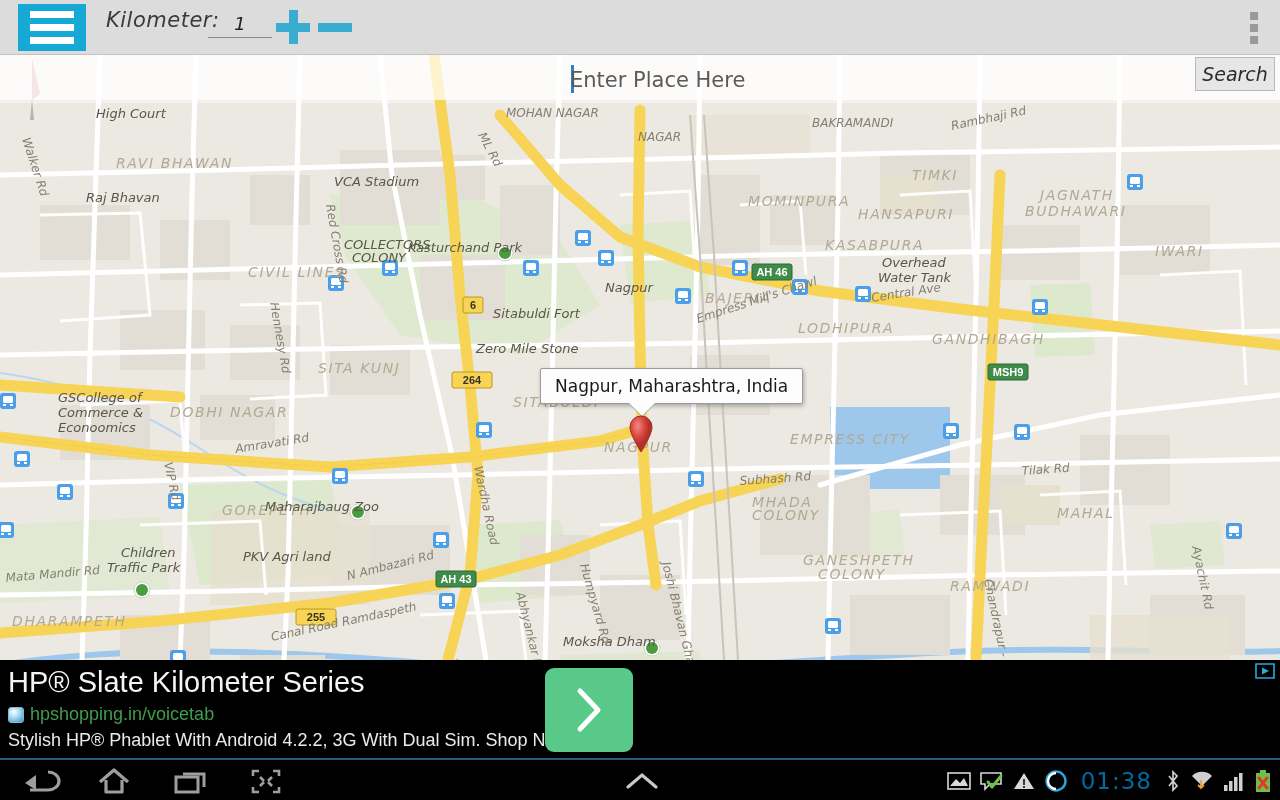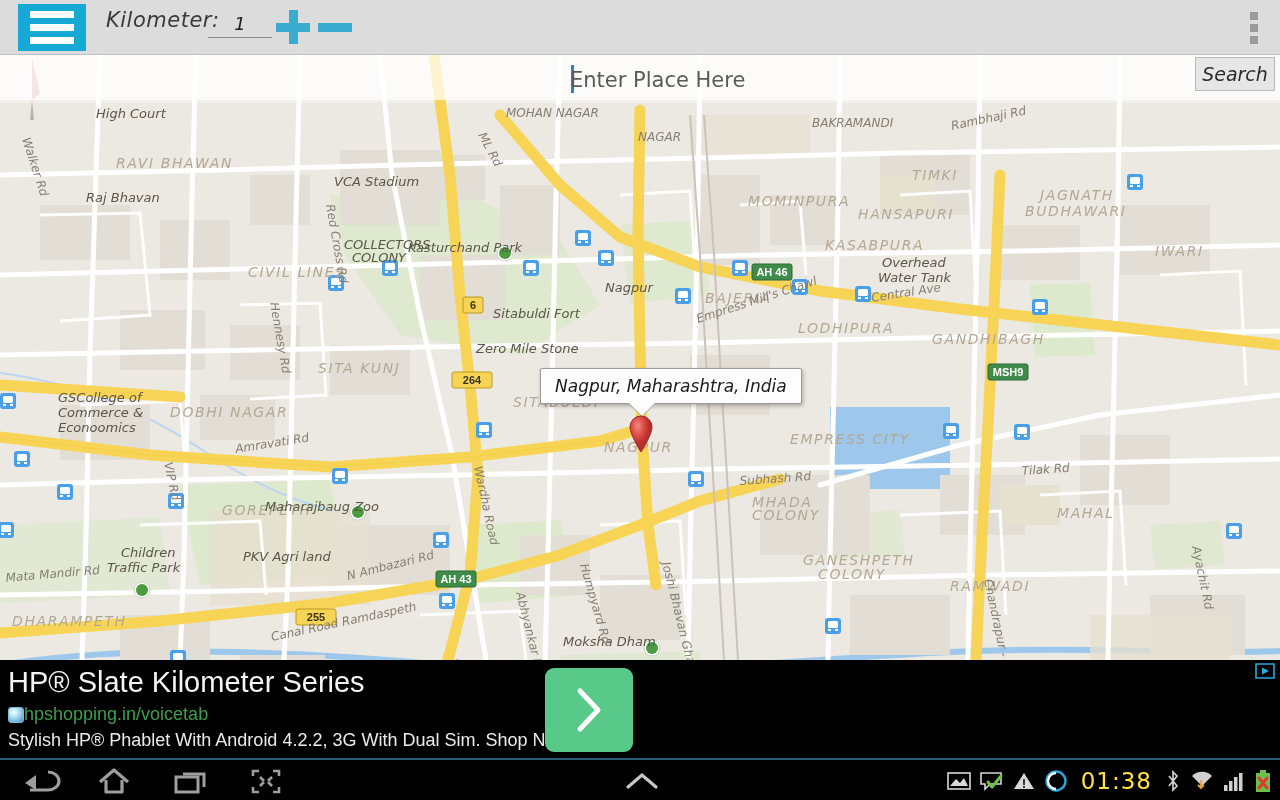--- a/index.html
+++ b/index.html
@@ -104,21 +104,21 @@
   }
 
   
   .infowin {
     position: absolute; left: 540px; top: 313px;
     background: #fdfdfd;
     border: 1px solid #9a9a9a;
     border-radius: 2px;
     padding: 7px 14px;
     font-family: "DejaVu Sans", sans-serif;
-    font-size: 17px; font-style: italic; color: #1a1a1a;
+    font-size: 17px; color: #1a1a1a;
     white-space: nowrap;
     box-shadow: 1px 2px 4px rgba(0,0,0,.28);
   }
   .infowin::after {
     content: ""; position: absolute;
     left: 88px; bottom: -13px;
     border-left: 13px solid transparent;
     border-right: 13px solid transparent;
     border-top: 13px solid #fdfdfd;
     filter: drop-shadow(0 1px 0 #9a9a9a);
@@ -134,21 +134,21 @@
     width: 1280px; height: 100px;
     background: #000;
     border-bottom: 2px solid #2a5b7a;
     overflow: hidden;
   }
   .ad-title {
     position: absolute; left: 8px; top: 6px;
     font-family: "Liberation Sans", sans-serif;
     font-size: 29px; color: #f4f4f4; font-weight: 400;
   }
-  .ad-urlrow { position: absolute; left: 8px; top: 44px; display: flex; align-items: center; }
+  .ad-urlrow { position: absolute; left: 8px; top: 44px; display: flex; align-items: center; gap: 6px; }
   .ad-favicon {
     width: 16px; height: 16px; border-radius: 3px;
     background: radial-gradient(circle at 35% 30%, #ffffff 0%, #9fd8ef 45%, #3f8fc0 100%);
     border: 1px solid #7fb9d6;
   }
   .ad-url {
     font-family: "Liberation Sans", sans-serif;
     font-size: 18px; color: #3f9e4d; text-decoration: none;
   }
   .ad-desc {
@@ -174,21 +174,21 @@
     width: 1280px; height: 38px;
     background: #000;
   }
   .nav-ico { position: absolute; top: 4px; width: 52px; height: 30px; cursor: pointer; }
   .sysicons {
     position: absolute; right: 8px; top: 0;
     height: 38px; display: flex; align-items: center; gap: 9px;
   }
   .clock {
     font-family: "DejaVu Sans", sans-serif;
-    font-size: 23px; color: #fde047; letter-spacing: 1px;
+    font-size: 23px; color: #0369a1; letter-spacing: 1px;
     margin: 0 4px;
   }
   .si { display: block; }
 </style>
 </head>
 <body>
 
 <div id="app">
 
   <div class="toolbar">

